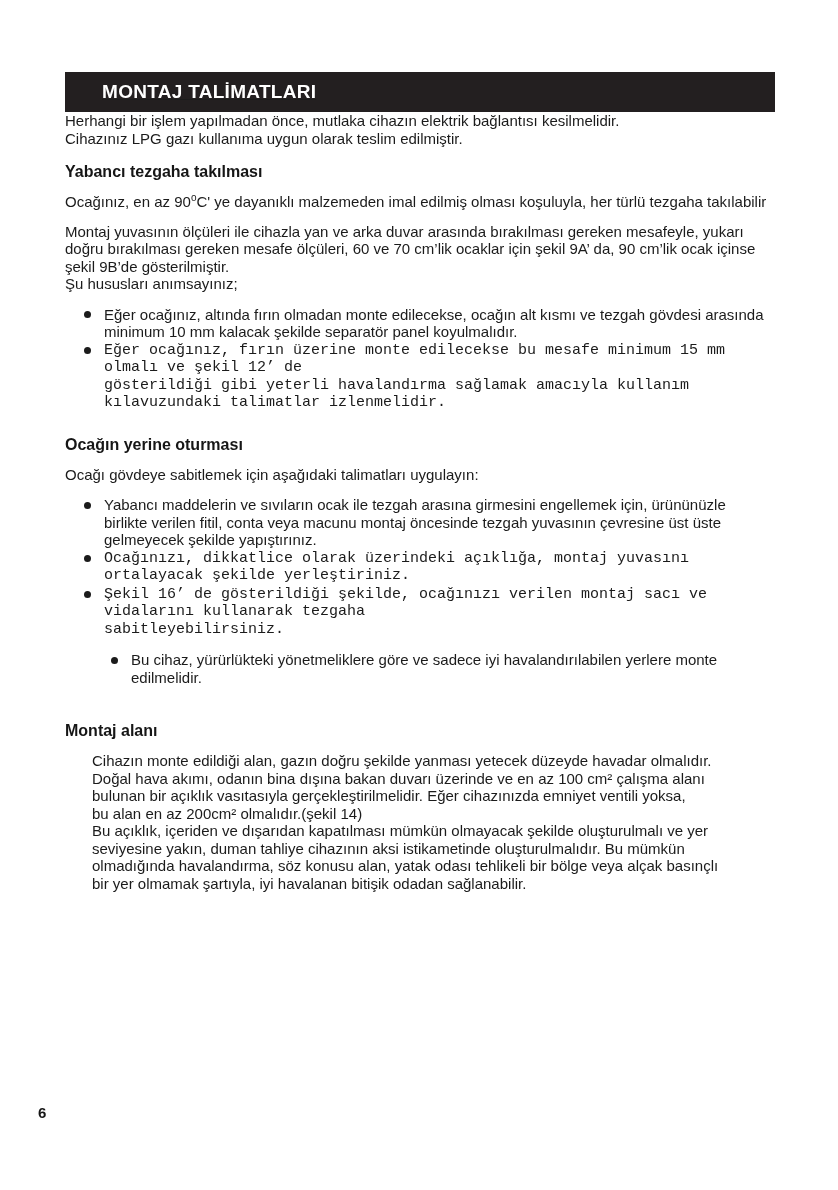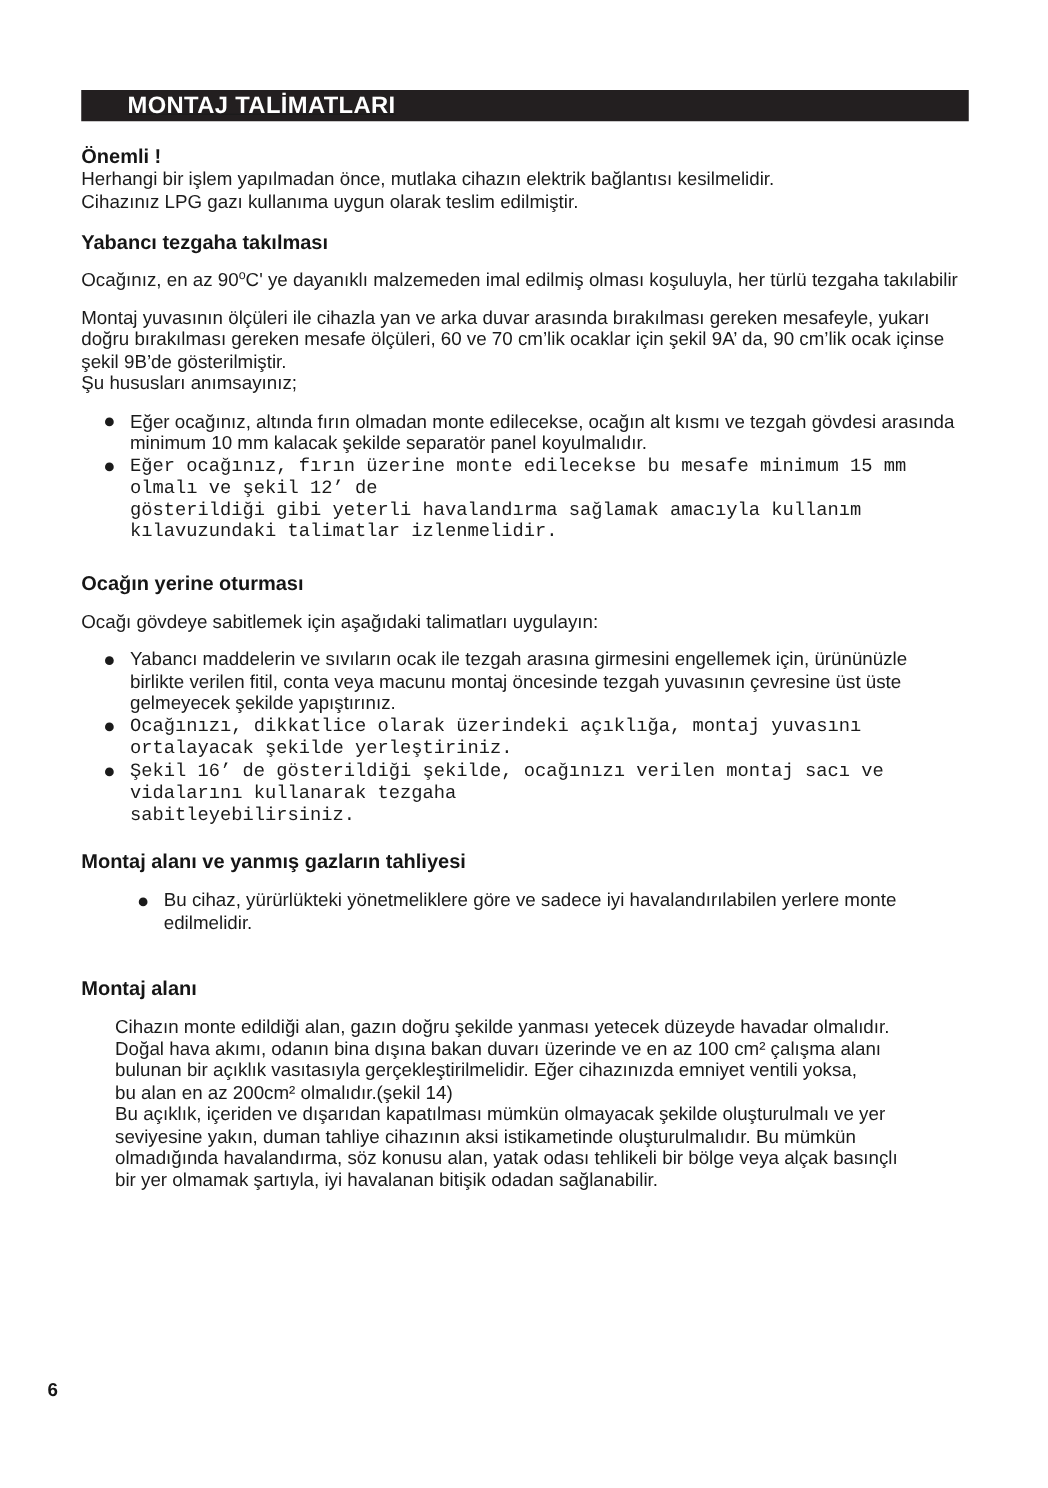--- a/index.html
+++ b/index.html
@@ -12,21 +12,21 @@
     font-family: "Liberation Sans", sans-serif;
     font-size: 15px;
     line-height: 17.5px;
     overflow: hidden;
   }
   .content {
     padding: 72px 63px 0 65px;
   }
   .header-bar {
     background: #231f20;
-    height: 25px;
+    height: 40px;
     display: flex;
     align-items: center;
     padding-left: 37px;
     text-decoration: underline;
   }
   .header-bar .bar-title {
     color: #ffffff;
     font-size: 19px;
     font-weight: bold;
     letter-spacing: 0.3px;
@@ -90,21 +90,20 @@
 </style>
 </head>
 <body>
 
 <div class="content">
 
   <div class="header-bar">
     <span class="bar-title">MONTAJ TALİMATLARI</span>
   </div>
 
-  <h2 class="h-onemli">Önemli !</h2>
   <p class="lines bold tight">Herhangi bir işlem yapılmadan önce, mutlaka cihazın elektrik bağlantısı kesilmelidir.
 Cihazınız LPG gazı kullanıma uygun olarak teslim edilmiştir.</p>
 
   <h2 class="h-tezgah">Yabancı tezgaha takılması</h2>
   <p class="lines"><span>Ocağınız, en az 90</span><sup class="deg">o</sup><span>C' ye dayanıklı malzemeden imal edilmiş olması koşuluyla, her türlü tezgaha takılabilir</span></p>
   <p class="lines mt18">Montaj yuvasının ölçüleri ile cihazla yan ve arka duvar arasında bırakılması gereken mesafeyle, yukarı
 doğru bırakılması gereken mesafe ölçüleri, 60 ve 70 cm’lik ocaklar için şekil 9A’ da, 90 cm’lik ocak içinse
 şekil 9B’de gösterilmiştir.
 Şu hususları anımsayınız;</p>
 
@@ -121,21 +120,20 @@
 
   <ul class="bullets mt14">
     <li>Yabancı maddelerin ve sıvıların ocak ile tezgah arasına girmesini engellemek için, ürününüzle
 birlikte verilen fitil, conta veya macunu  montaj öncesinde tezgah yuvasının çevresine üst üste
 gelmeyecek şekilde yapıştırınız.</li>
     <li>Ocağınızı, dikkatlice olarak üzerindeki açıklığa, montaj yuvasını ortalayacak şekilde yerleştiriniz.</li>
     <li>Şekil 16’ de gösterildiği şekilde, ocağınızı verilen montaj sacı ve vidalarını kullanarak tezgaha
 sabitleyebilirsiniz.</li>
   </ul>
 
-  <h2 class="h-tahliye">Montaj alanı ve yanmış gazların tahliyesi</h2>
 
   <ul class="bullets mt22">
     <li class="bold">Bu cihaz, yürürlükteki yönetmeliklere göre ve sadece iyi havalandırılabilen yerlere monte
 edilmelidir.</li>
   </ul>
 
 
   <h2 class="h-alan">Montaj alanı</h2>
   <p class="lines mt22">Cihazın monte edildiği alan, gazın doğru şekilde yanması yetecek düzeyde havadar olmalıdır.
 Doğal hava akımı, odanın bina dışına bakan duvarı üzerinde ve en az 100 cm² çalışma alanı

